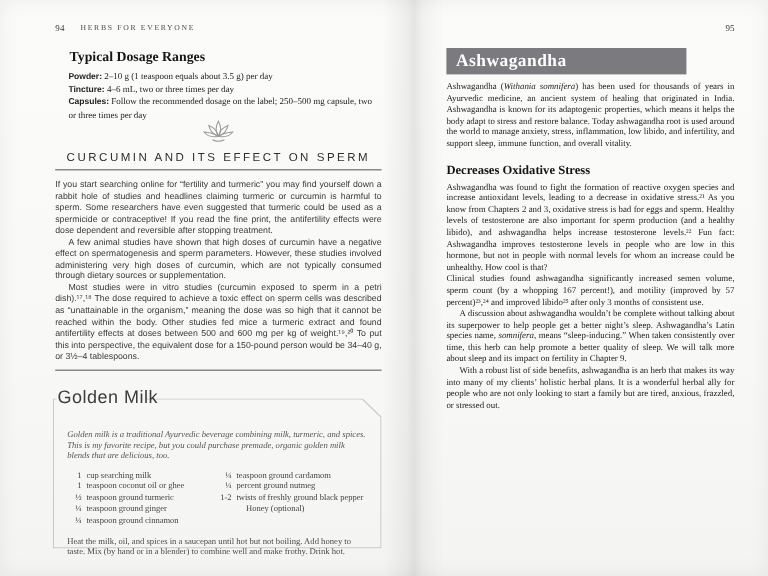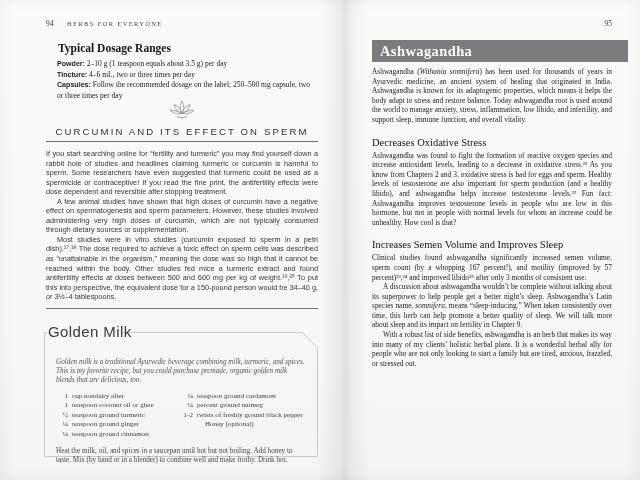--- a/index.html
+++ b/index.html
@@ -46,26 +46,26 @@
   .recipe-intro { font-style:italic; font-size:7.2px; line-height:9.2px; color:#555; }
   .ing-cols { display:flex; margin-top:6px; }
   .ing-col { width:50%; }
   .ing-row { display:flex; font-size:7.1px; line-height:9.6px; color:#3f3f3f; }
   .ing-qty { width:16px; text-align:right; padding-right:4px; flex:none; }
   .ing-name { flex:1; padding-left:8px; text-indent:-8px; }
   .ing-name.honey { text-indent:0; }
   .recipe-instructions { margin-top:7px; font-size:7.2px; line-height:9.2px; color:#4a4a4a; }
 
   
-  .banner { position:absolute; top:40px; left:0; width:256px; height:22px; background:#7b7b7f; display:flex; align-items:center; }
+  .banner { position:absolute; top:40px; left:0; width:200px; height:22px; background:#7b7b7f; display:flex; align-items:center; }
   .banner-text { color:#ffffff; font-weight:bold; font-size:14.5px; letter-spacing:0.4px; padding-left:8px; }
   .chapter-body { position:absolute; top:67px; left:0; width:240px; }
   .serif-body { font-size:7.4px; line-height:9.6px; text-align:justify; color:#242424; }
   .serif-body.ind { text-indent:11px; }
-  .sec-heading { font-size:10.5px; font-weight:normal; color:#141414; margin-top:12px; margin-bottom:3px; }
+  .sec-heading { font-size:10.5px; font-weight:bold; color:#141414; margin-top:12px; margin-bottom:3px; }
   .it { font-style:italic; }
 </style>
 </head>
 <body>
 
 <div class="book">
   <div class="spine"></div>
 
   <div class="page page-left">
     <div class="running-head">
@@ -103,21 +103,21 @@
       <svg class="recipe-border" width="274" height="125" viewBox="0 0 274 125" fill="none" stroke="#c9c9c9" stroke-width="1">
         <path d="M 78 0.5 H 258 L 273.5 15.5 V 124.5 H 0.5 V 0.5 H 3"></path>
       </svg>
       <div class="recipe-title">Golden Milk</div>
       <div class="recipe-inner">
         <p class="recipe-intro">Golden milk is a traditional Ayurvedic beverage combining milk, turmeric, and spices. This is my favorite recipe, but you could purchase premade, organic golden milk blends that are delicious, too.</p>
         <div class="ing-cols">
           <div class="ing-col">
             <div class="ing-row">
                 <span class="ing-qty">1</span>
-                <span class="ing-name">cup nondairy after</span>
+                <span class="ing-name">cup searching milk</span>
               </div>
             <div class="ing-row">
                 <span class="ing-qty">1</span>
                 <span class="ing-name">teaspoon coconut oil or ghee</span>
               </div>
             <div class="ing-row">
                 <span class="ing-qty">½</span>
                 <span class="ing-name">teaspoon ground turmeric</span>
               </div>
             <div class="ing-row">
@@ -159,19 +159,18 @@
     <div class="banner">
       <span class="banner-text">Ashwagandha</span>
     </div>
 
     <div class="chapter-body">
       <p class="serif-body"><span>Ashwagandha (</span><span class="it">Withania somnifera</span><span>) has been used for thousands of years in Ayurvedic medicine, an ancient system of healing that originated in India. Ashwagandha is known for its adaptogenic properties, which means it helps the body adapt to stress and restore balance. Today ashwagandha root is used around the world to manage anxiety, stress, inflammation, low libido, and infertility, and support sleep, immune function, and overall vitality.</span></p>
 
       <h3 class="sec-heading">Decreases Oxidative Stress</h3>
       <p class="serif-body">Ashwagandha was found to fight the formation of reactive oxygen species and increase antioxidant levels, leading to a decrease in oxidative stress.²¹ As you know from Chapters 2 and 3, oxidative stress is bad for eggs and sperm. Healthy levels of testosterone are also important for sperm production (and a healthy libido), and ashwagandha helps increase testosterone levels.²² Fun fact: Ashwagandha improves testosterone levels in people who are low in this hormone, but not in people with normal levels for whom an increase could be unhealthy. How cool is that?</p>
 
-      <h3 class="sec-heading">Increases Semen Volume and Improves Sleep</h3>
       <p class="serif-body">Clinical studies found ashwagandha significantly increased semen volume, sperm count (by a whopping 167 percent!), and motility (improved by 57 percent)²³,²⁴ and improved libido²⁵ after only 3 months of consistent use.</p>
       <p class="serif-body ind"><span>A discussion about ashwagandha wouldn’t be complete without talking about its superpower to help people get a better night’s sleep. Ashwagandha’s Latin species name, </span><span class="it">somnifera</span><span>, means “sleep-inducing.” When taken consistently over time, this herb can help promote a better quality of sleep. We will talk more about sleep and its impact on fertility in Chapter 9.</span></p>
       <p class="serif-body ind">With a robust list of side benefits, ashwagandha is an herb that makes its way into many of my clients’ holistic herbal plans. It is a wonderful herbal ally for people who are not only looking to start a family but are tired, anxious, frazzled, or stressed out.</p>
     </div>
   </div>
 </div>
 
 </body></html>

